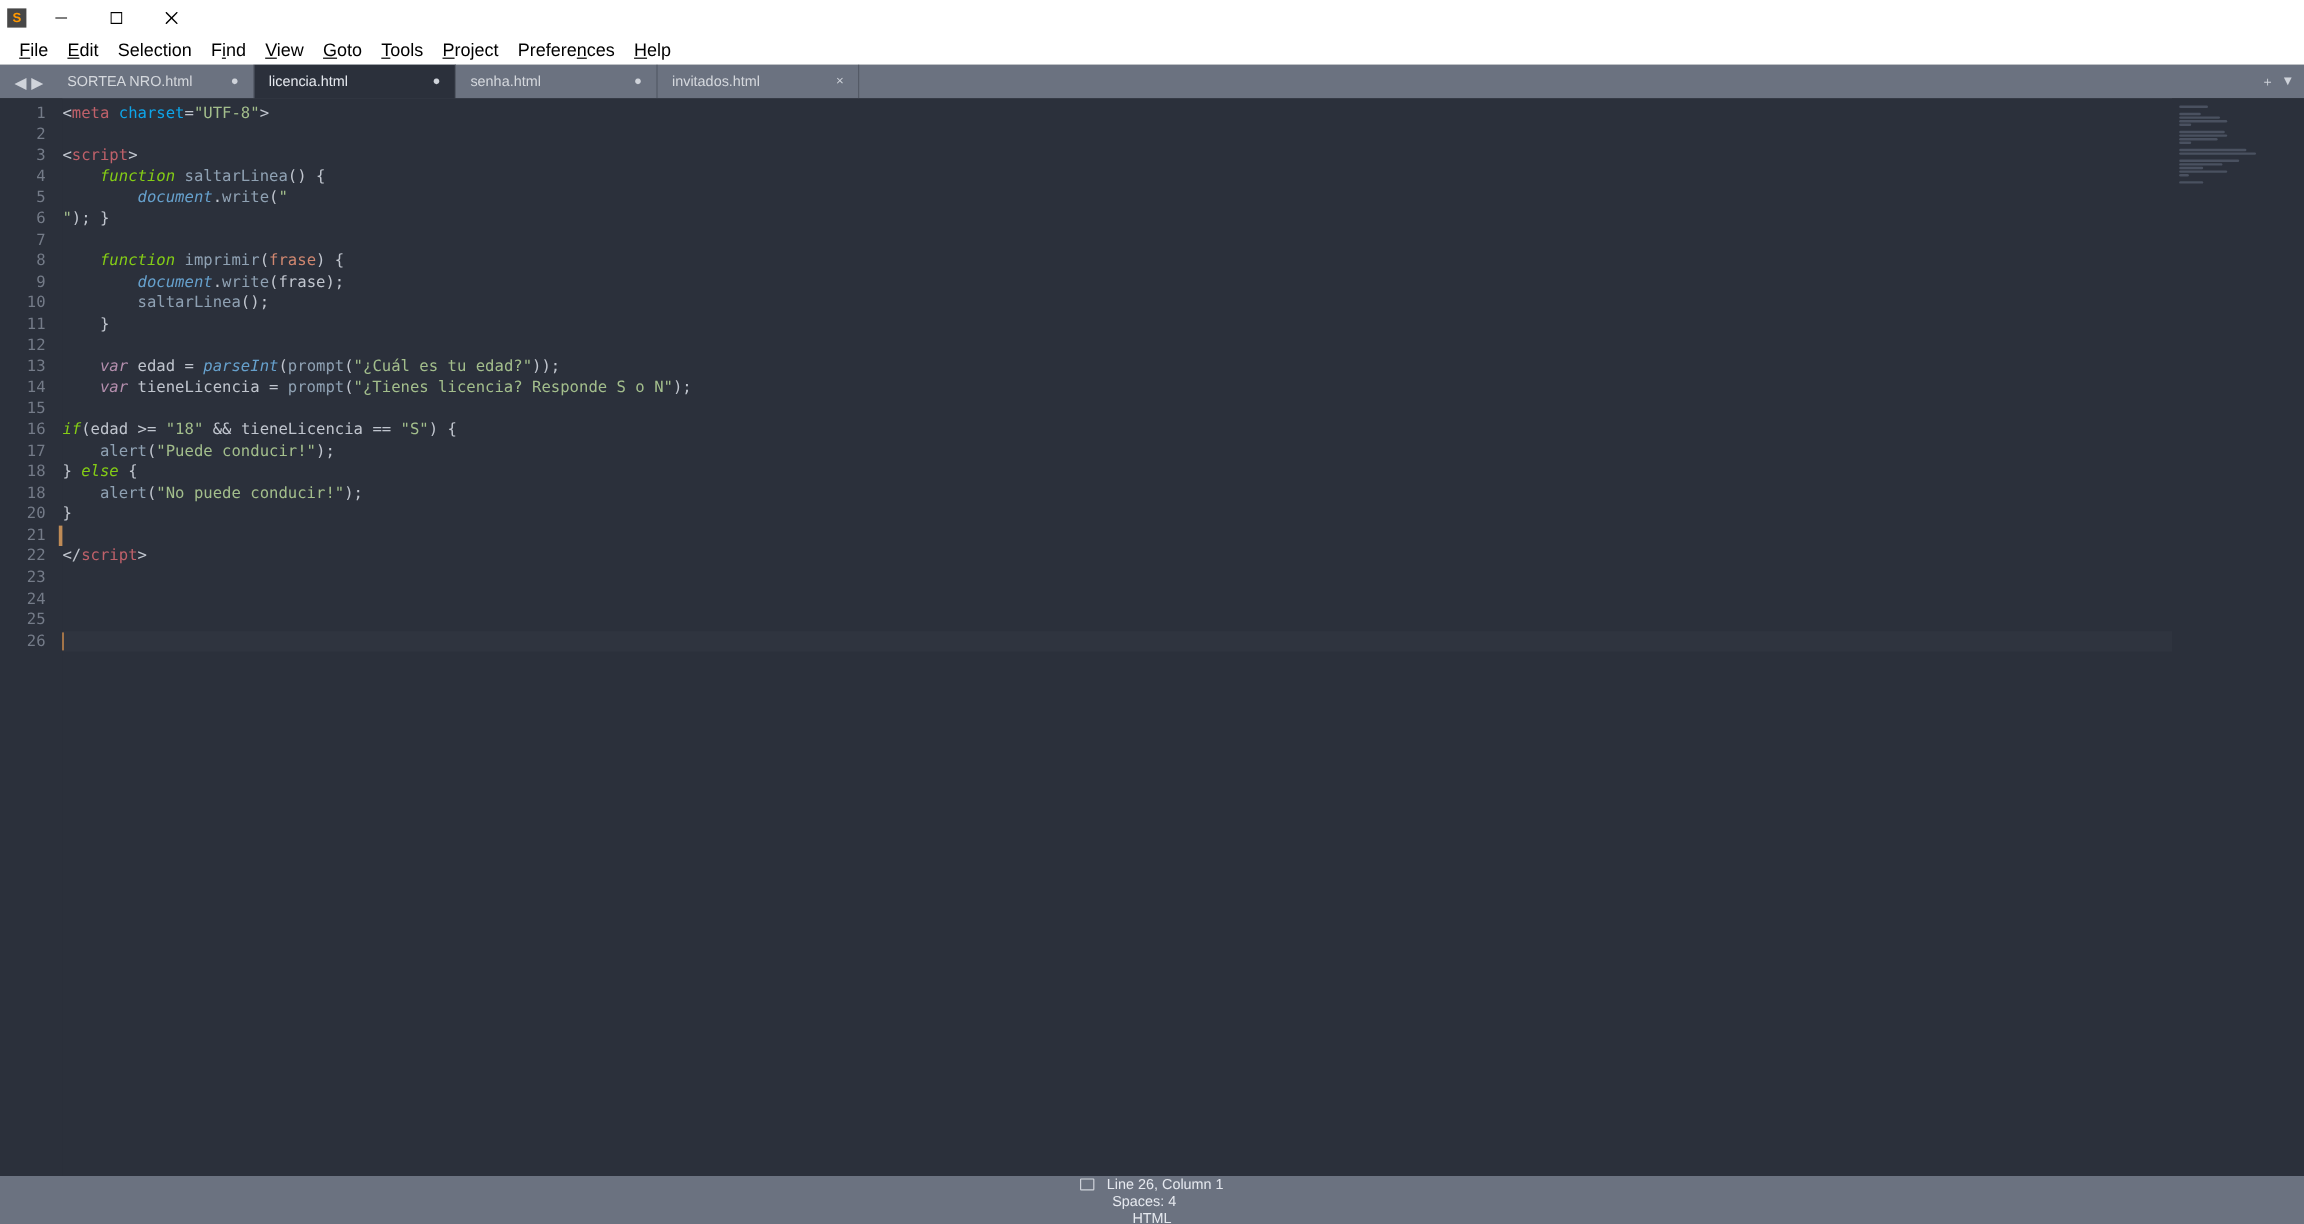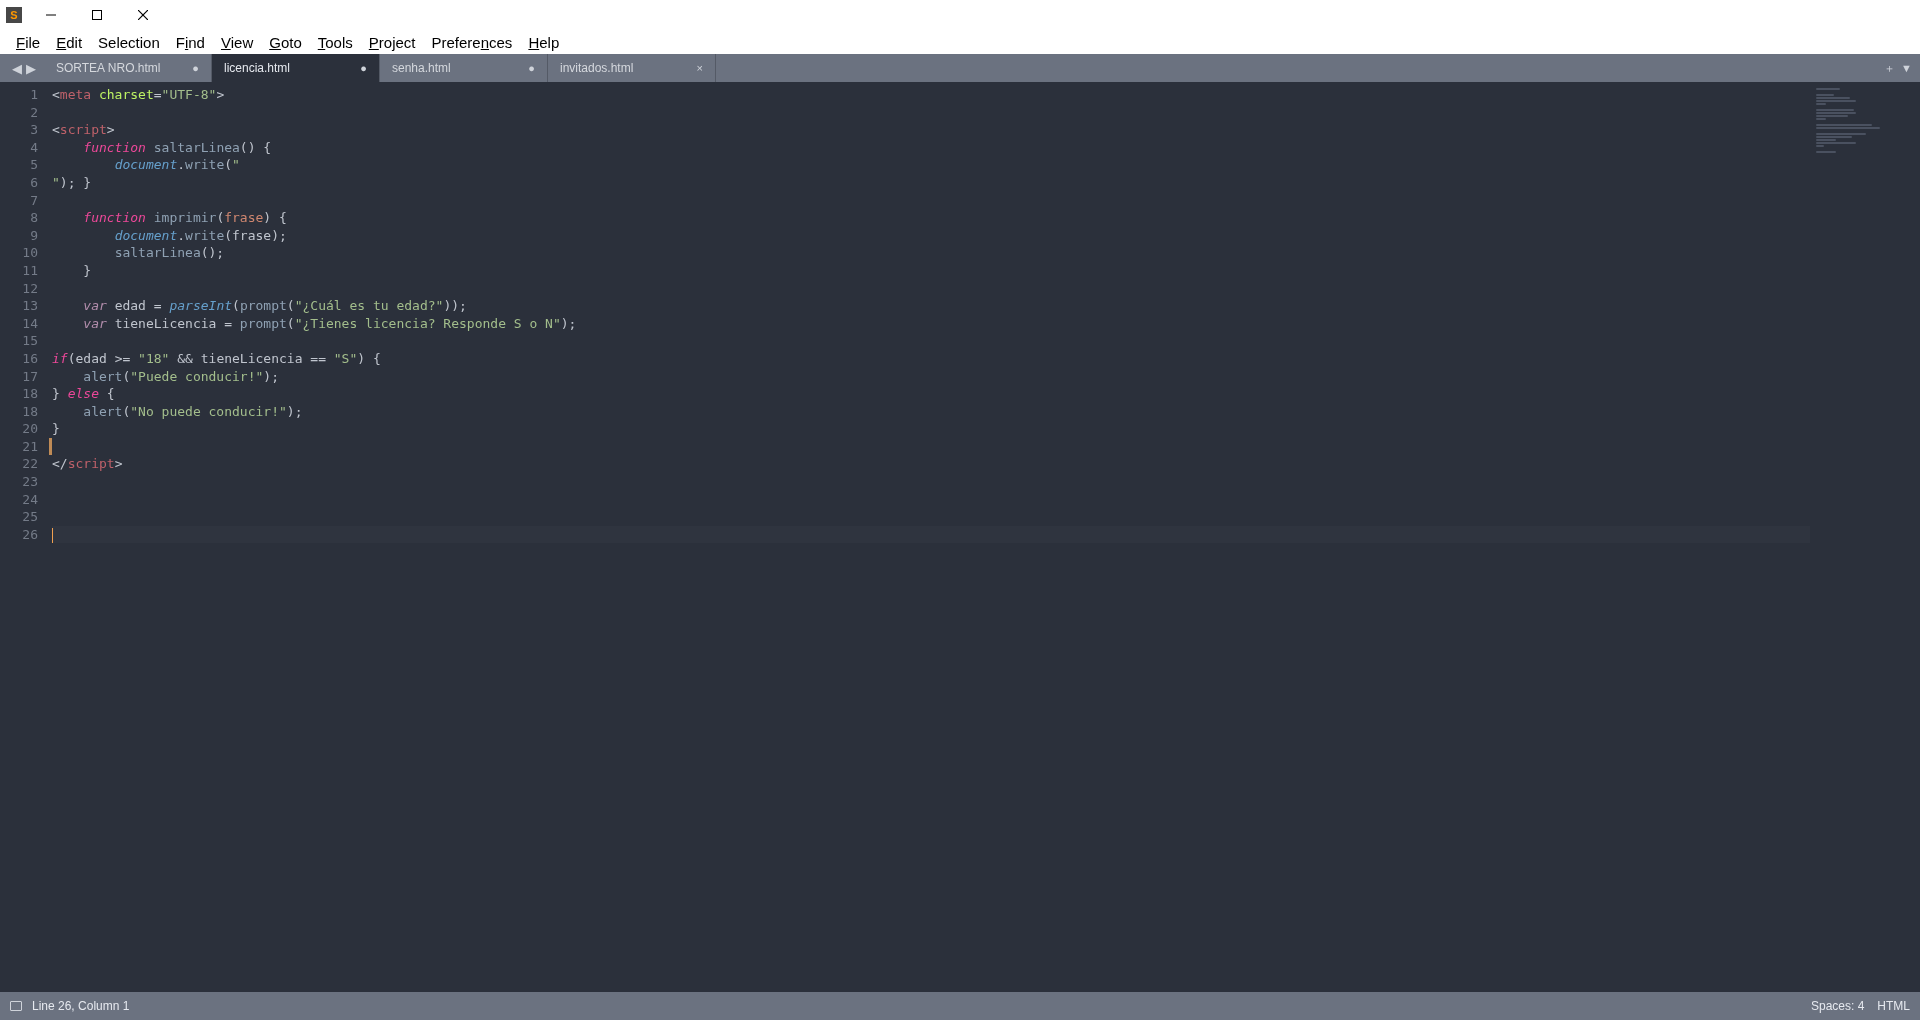--- a/index.html
+++ b/index.html
@@ -136,37 +136,38 @@
 .minimap {
   width: 110px;
   background: #2b303b;
   padding: 6px 6px;
   position: relative;
 }
 .mm-line { height: 2px; margin-bottom: 1px; border-radius: 1px; }
 .statusbar {
   background: #6b7280;
   color: #e6e9ef;
-  height: 28px;
+  height: 40px;
   display: flex;
   align-items: center;
   font-size: 12px;
   padding: 0 10px;
+  flex-direction: column;
 }
 .statusbar .left { display: flex; align-items: center; gap: 10px; }
 .statusbar .spacer { flex: 1; }
 .sb-icon {
   width: 12px; height: 10px; border: 1px solid #cfd3da; border-radius: 1px;
 }
 
 .c-punct { color: #c0c5ce; }
 .c-tag   { color: #bf616a; }
-.c-attr  { color: #bef264; }
+.c-attr  { color: #0ea5e9; }
 .c-str   { color: #a3be8c; }
-.c-kw    { color: #ec4899; font-style: italic; margin-top: 20px; }
+.c-kw    { color: #84cc16; font-style: italic; margin-top: 20px; }
 .c-stor  { color: #b48ead; font-style: italic; }
 .c-fn    { color: #8fa1b3; }
 .c-fncall{ color: #8fa1b3; }
 .c-param { color: #d08770; }
 .c-var   { color: #c0c5ce; }
 .c-builtin { color: #66a0cc; font-style: italic; }
 .c-op    { color: #c0c5ce; }
 </style>
 </head>
 <body>

